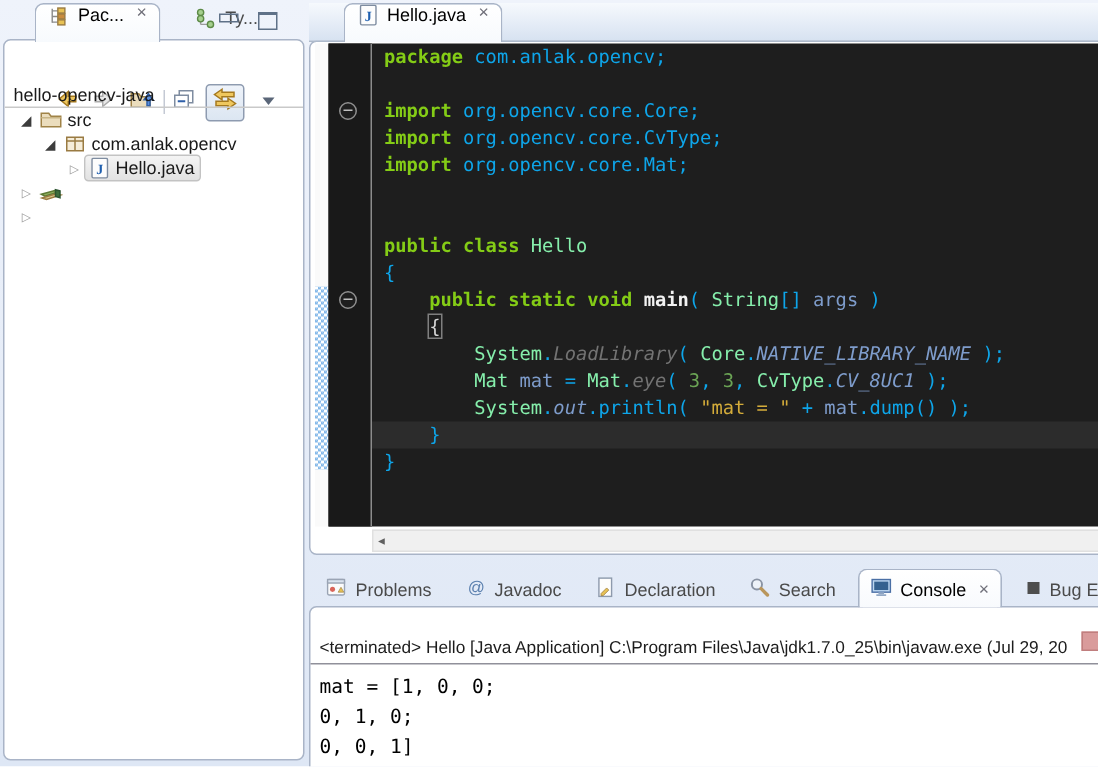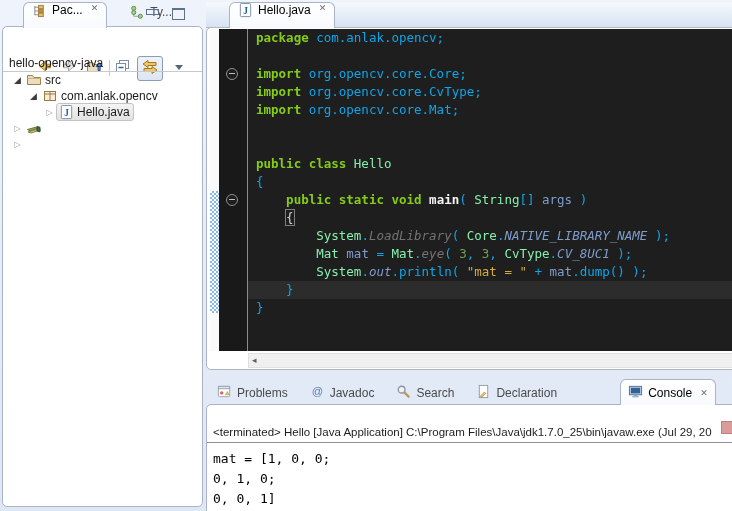--- a/index.html
+++ b/index.html
@@ -69,21 +69,21 @@
   
   #co-pane{left:206px;top:404px;width:530px;height:120px;border-radius:5px 5px 0 0;}
   .console-header{position:absolute;top:21px;left:0;right:0;padding:0 0 4px 6px;font-size:11.5px;color:#1c1c1c;
       border-bottom:1px solid #90909a;white-space:nowrap;overflow:hidden;}
   .console-output{position:absolute;top:44px;left:0;right:0;bottom:0;padding-left:6px;
       font-family:"DejaVu Sans Mono",monospace;font-size:13px;line-height:20px;color:#000;}
   #terminate-btn{position:absolute;left:721px;top:421px;width:11px;height:11px;
       background:#d99b9b;border:1px solid #c07e7e;z-index:5;}
   .btab{display:flex;align-items:center;gap:5px;padding:0 7px;height:22px;font-size:12px;color:#4a4a4a;white-space:nowrap;}
   .btab.active{background:linear-gradient(#ffffff,#f8fafd);border:1px solid #a9b4c7;border-bottom:none;
-      border-radius:6px 6px 0 0;color:#000;height:25px;margin-bottom:-1px;margin-left:48px;}
+      border-radius:6px 6px 0 0;color:#000;height:25px;margin-bottom:-1px;}
 </style>
 </head>
 <body>
 
 <div id="screen">
 
   <div class="tabbar" style="left:8px;top:3px;height:24px;">
     <div class="tab active">
       <span class="ticon16"><svg width="15" height="15" viewBox="0 0 16 16">
             <line x1="3" y1="3" x2="3" y2="13" stroke="#8a8a8a"></line>
@@ -264,31 +264,31 @@
         <span class="btlabel">Problems</span>
       </div>
       <div class="btab">
         <span class="bticon"><svg width="15" height="15" viewBox="0 0 16 16">
             <text x="8" y="12" font-size="12" text-anchor="middle" fill="#5a7fae" font-family="sans-serif">@</text>
           </svg></span>
         <span class="btlabel">Javadoc</span>
       </div>
       <div class="btab">
         <span class="bticon"><svg width="15" height="15" viewBox="0 0 16 16">
+            <rect x="3.5" y="1.5" width="9" height="13" fill="#fdfdfd" stroke="#8e9aac"></rect>
+            <path d="M5 12.5 l4-4 1.5 1.5 -4 4 h-1.5 z" fill="#e8c254" stroke="#a08347" stroke-width="0.6"></path>
+          </svg></span>
+        <span class="btlabel">Declaration</span>
+      </div>
+      <div class="btab">
+        <span class="bticon"><svg width="15" height="15" viewBox="0 0 16 16">
             <circle cx="6" cy="6" r="3.6" fill="#edf2f8" stroke="#8a94a4" stroke-width="1.4"></circle>
             <line x1="9" y1="9" x2="13.5" y2="13.5" stroke="#b9965c" stroke-width="2.4" stroke-linecap="round"></line>
           </svg></span>
         <span class="btlabel">Search</span>
-      </div>
-      <div class="btab">
-        <span class="bticon"><svg width="15" height="15" viewBox="0 0 16 16">
-            <rect x="3.5" y="1.5" width="9" height="13" fill="#fdfdfd" stroke="#8e9aac"></rect>
-            <path d="M5 12.5 l4-4 1.5 1.5 -4 4 h-1.5 z" fill="#e8c254" stroke="#a08347" stroke-width="0.6"></path>
-          </svg></span>
-        <span class="btlabel">Declaration</span>
       </div>
       <div class="btab active">
         <span class="bticon"><svg width="15" height="15" viewBox="0 0 16 16">
             <rect x="1.5" y="2.5" width="13" height="9" fill="#bdd7f0" stroke="#4a6fa5"></rect>
             <rect x="3" y="4" width="10" height="6" fill="#35618f"></rect>
             <rect x="6" y="11.5" width="4" height="1.5" fill="#8fa6c4"></rect>
             <rect x="4.5" y="13" width="7" height="1.2" fill="#8fa6c4"></rect>
           </svg></span>
         <span class="btlabel">Console</span>
         <span class="tclose">✕</span>

